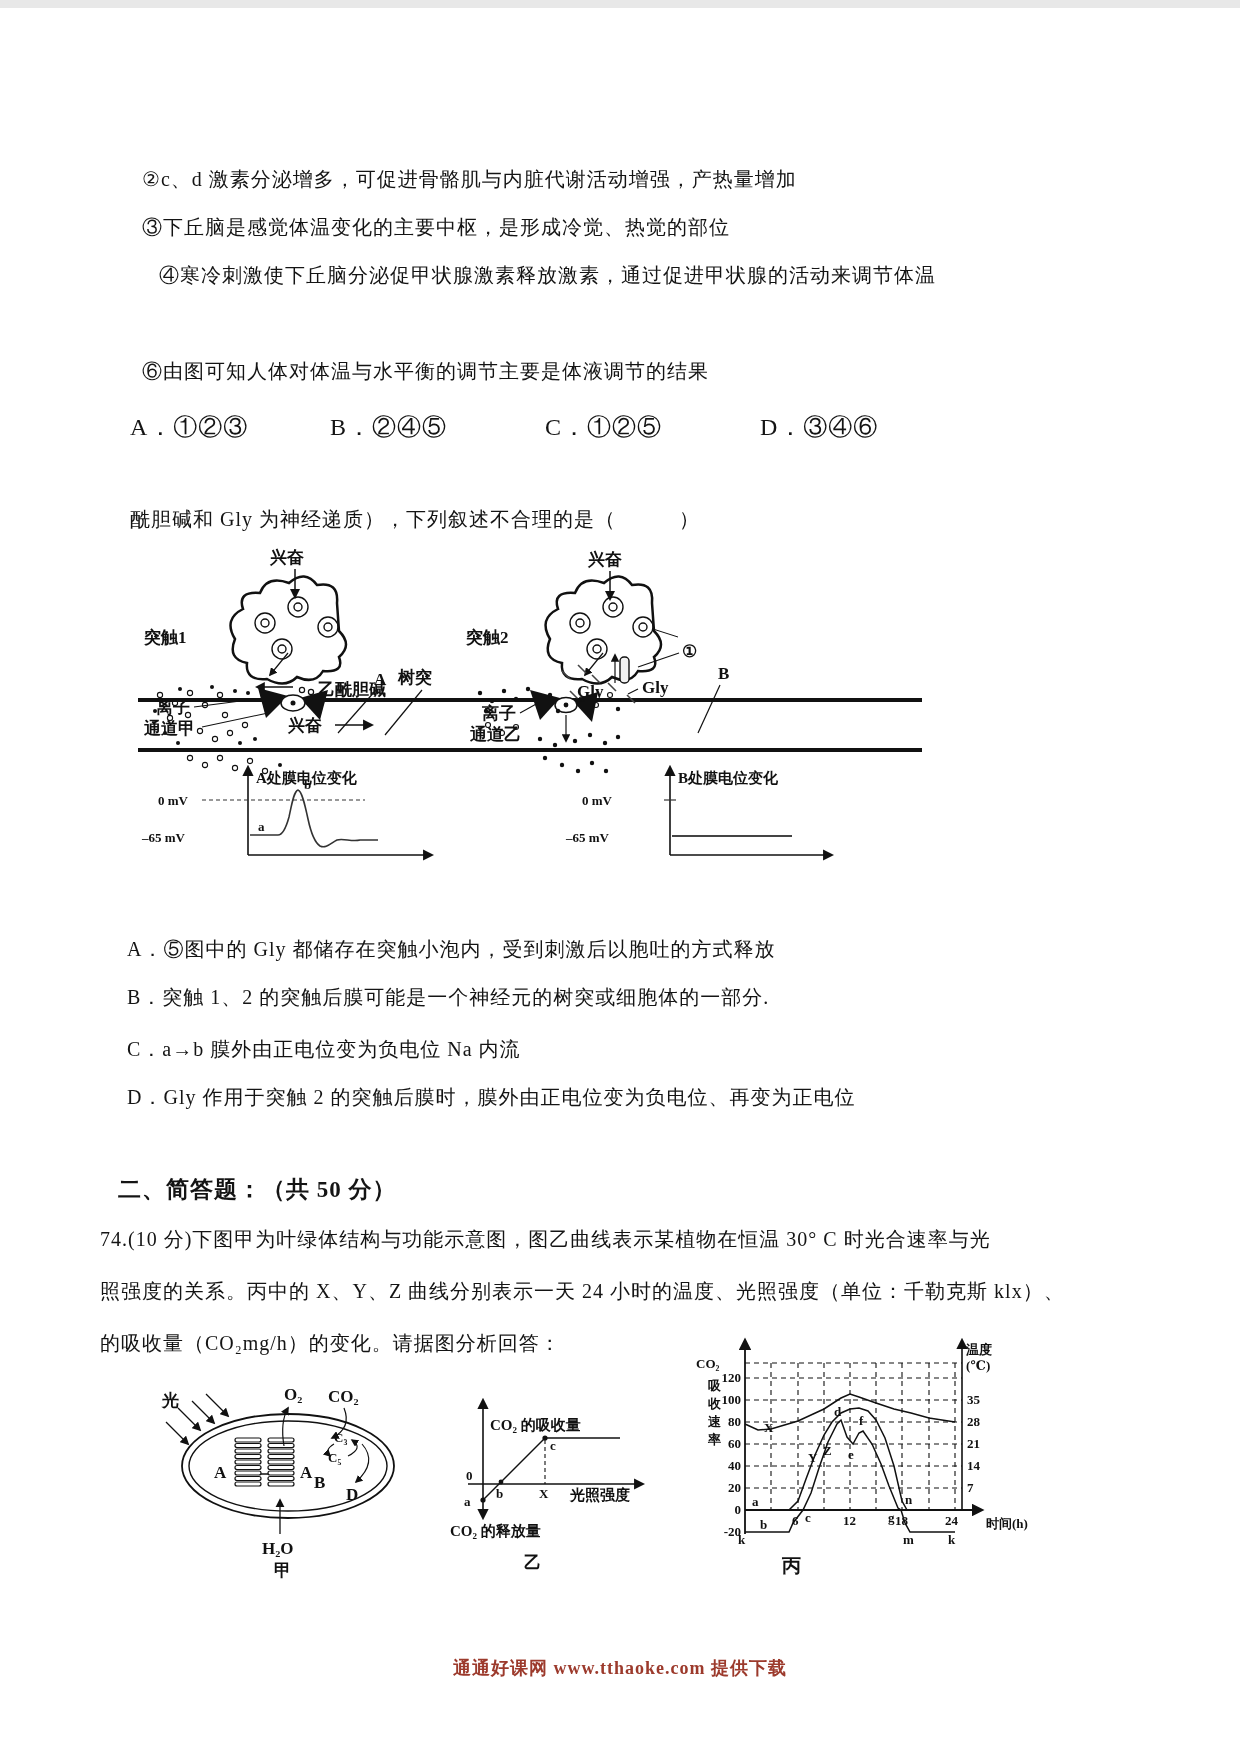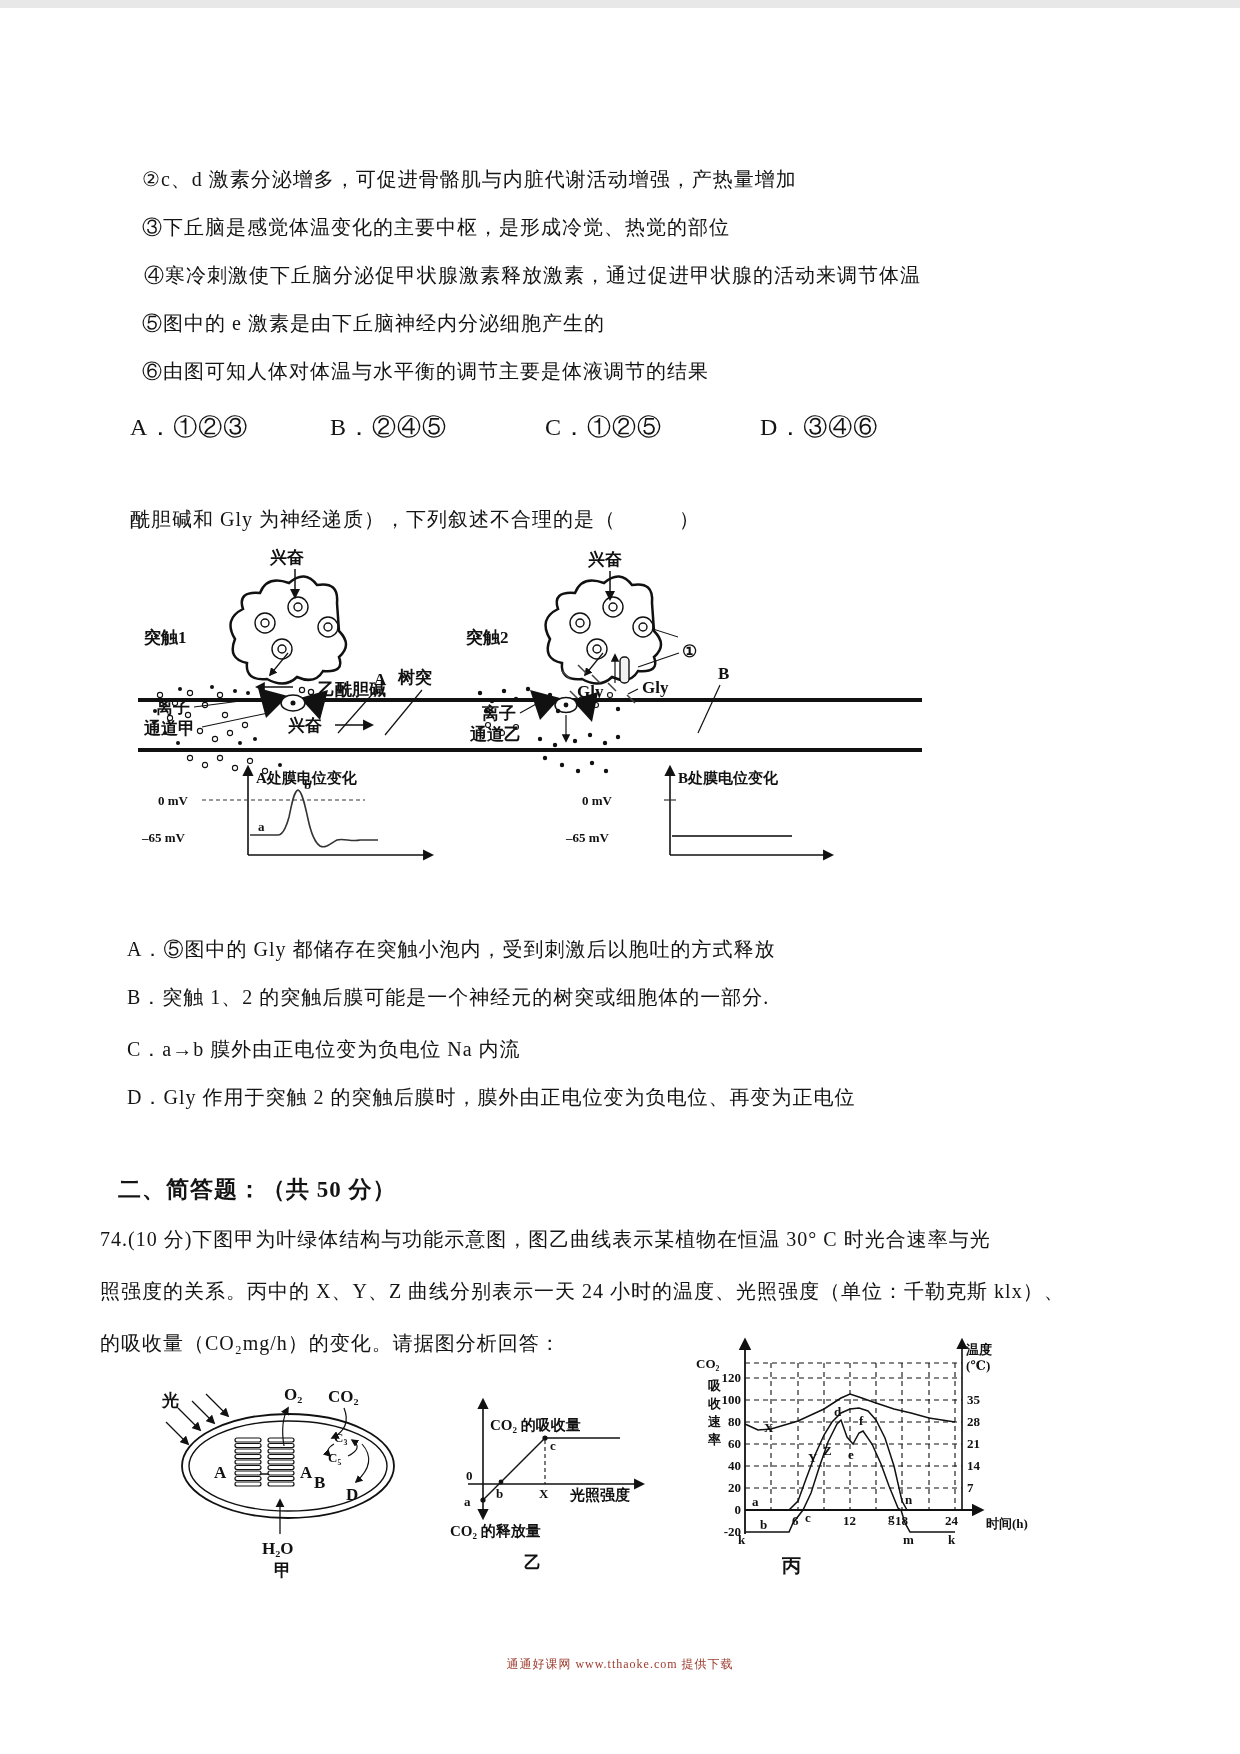--- a/index.html
+++ b/index.html
@@ -1,39 +1,38 @@
 <!DOCTYPE html>
 <html><head>
 <meta charset="utf-8">
 <style>
   html,body{margin:0;padding:0;background:#e8e8e8;}
   .page{position:relative;width:1240px;height:1754px;background:#ffffff;margin:8px auto;
         font-family:"Liberation Serif","DejaVu Serif",serif;color:#141414;overflow:hidden;}
   .line{position:absolute;font-size:20px;white-space:nowrap;letter-spacing:1px;}
   .opt-row span{position:absolute;font-size:24px;white-space:nowrap;letter-spacing:1px;}
   .heading{position:absolute;font-size:23px;font-weight:bold;letter-spacing:1px;white-space:nowrap;text-align:center;}
-  .footer{position:absolute;width:100%;text-align:center;font-size:12px;color:#9c3a2c;
-          letter-spacing:1px;font-weight:normal;}
+  .footer{position:absolute;width:100%;text-align:center;font-size:18px;color:#9c3a2c;
+          letter-spacing:1px;font-weight:bold;}
   svg{position:absolute;overflow:visible;}
   svg text{font-family:"Liberation Serif","DejaVu Serif",serif;fill:#111;}
   .dlab{font-size:17px;font-weight:bold;}
   .dlab2{font-size:15px;font-weight:bold;}
   .slab{font-size:13px;font-weight:bold;}
   .tick{font-size:13px;font-weight:bold;}
   .nofill{fill:none;stroke:#111;}
 </style>
 </head>
 <body>
 
 <div class="page">
 
   <div class="line" style="left:142px;top:158px">②c、d 激素分泌增多，可促进骨骼肌与内脏代谢活动增强，产热量增加</div>
   <div class="line" style="left:142px;top:206px">③下丘脑是感觉体温变化的主要中枢，是形成冷觉、热觉的部位</div>
-  <div class="line" style="left:144px;top:254px">④寒冷刺激使下丘脑分泌促甲状腺激素释放激素，通过促进甲状腺的活动来调节体温</div>
-  <div class="line" style="left:142px;top:302px">⑤图中的 e 激素是由下丘脑神经内分泌细胞产生的</div>
+  <div class="line" style="left:159px;top:254px">④寒冷刺激使下丘脑分泌促甲状腺激素释放激素，通过促进甲状腺的活动来调节体温</div>
   <div class="line" style="left:142px;top:350px">⑥由图可知人体对体温与水平衡的调节主要是体液调节的结果</div>
 
   <div class="opt-row">
     <span style="left:130px;top:403px">A．①②③</span>
     <span style="left:330px;top:403px">B．②④⑤</span>
     <span style="left:545px;top:403px">C．①②⑤</span>
     <span style="left:760px;top:403px">D．③④⑥</span>
   </div>
 
   <div class="line" style="left:130px;top:498px">酰胆碱和 Gly 为神经递质），下列叙述不合理的是（　　　）</div>

